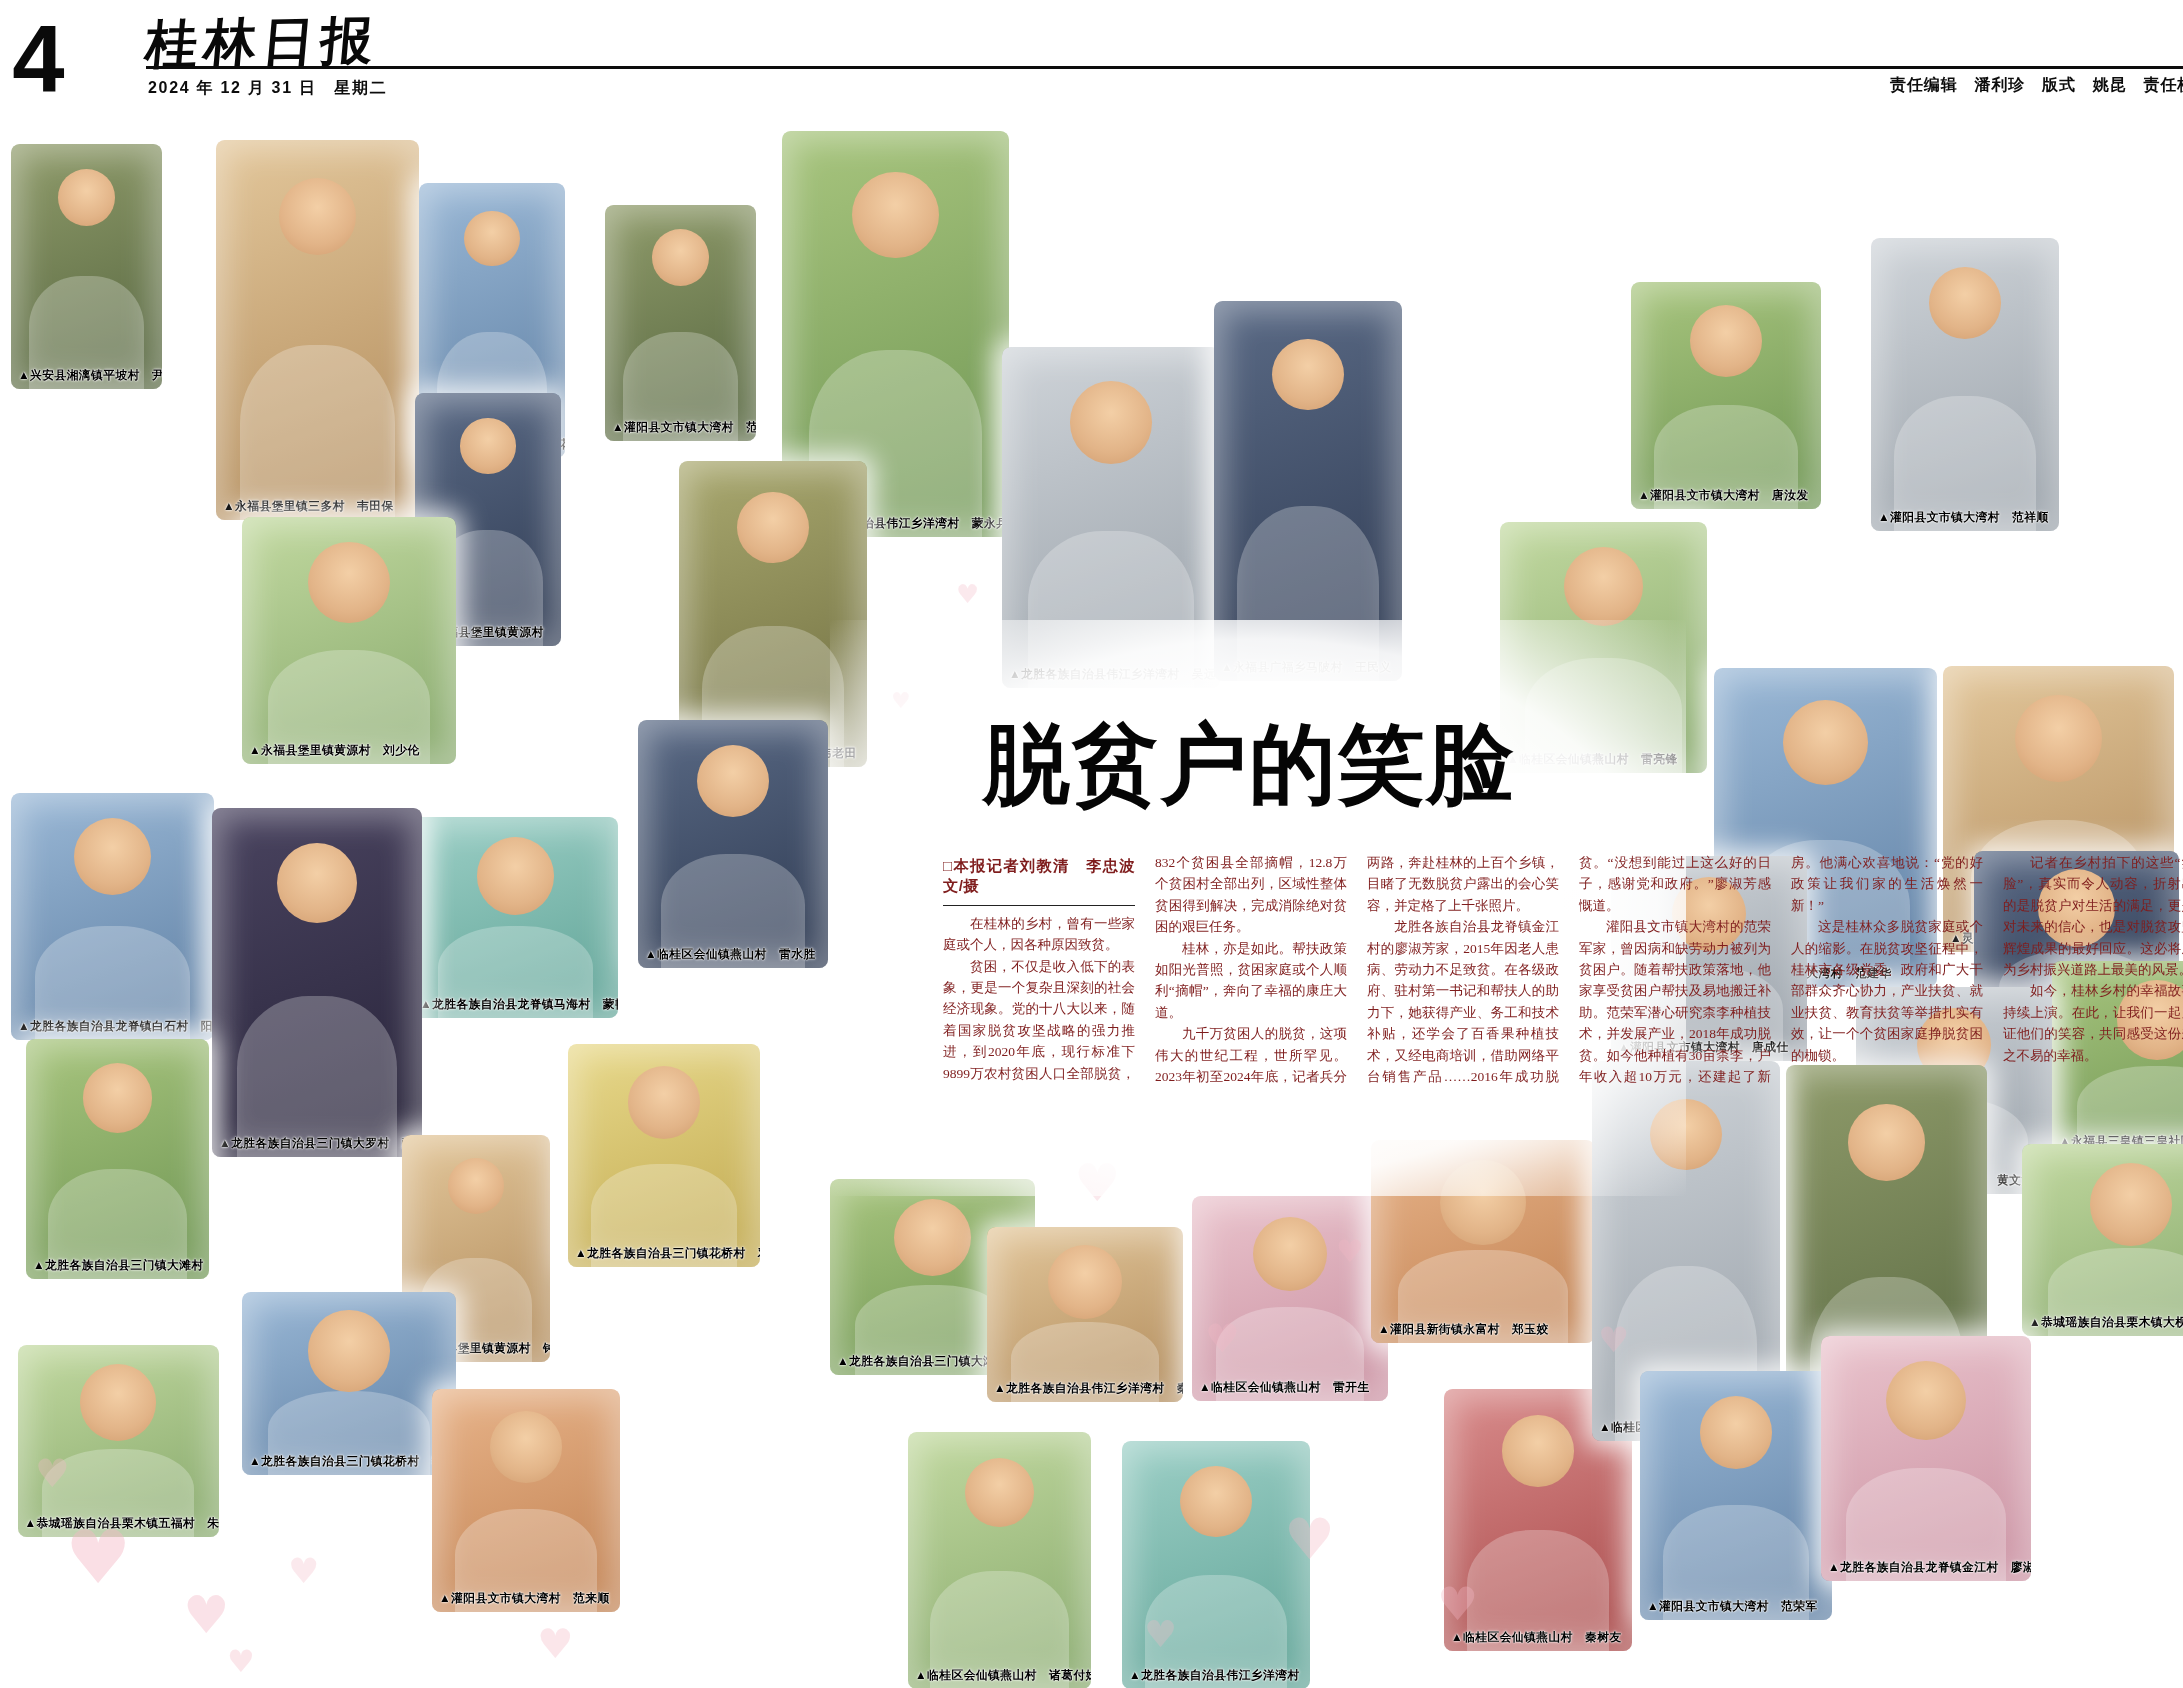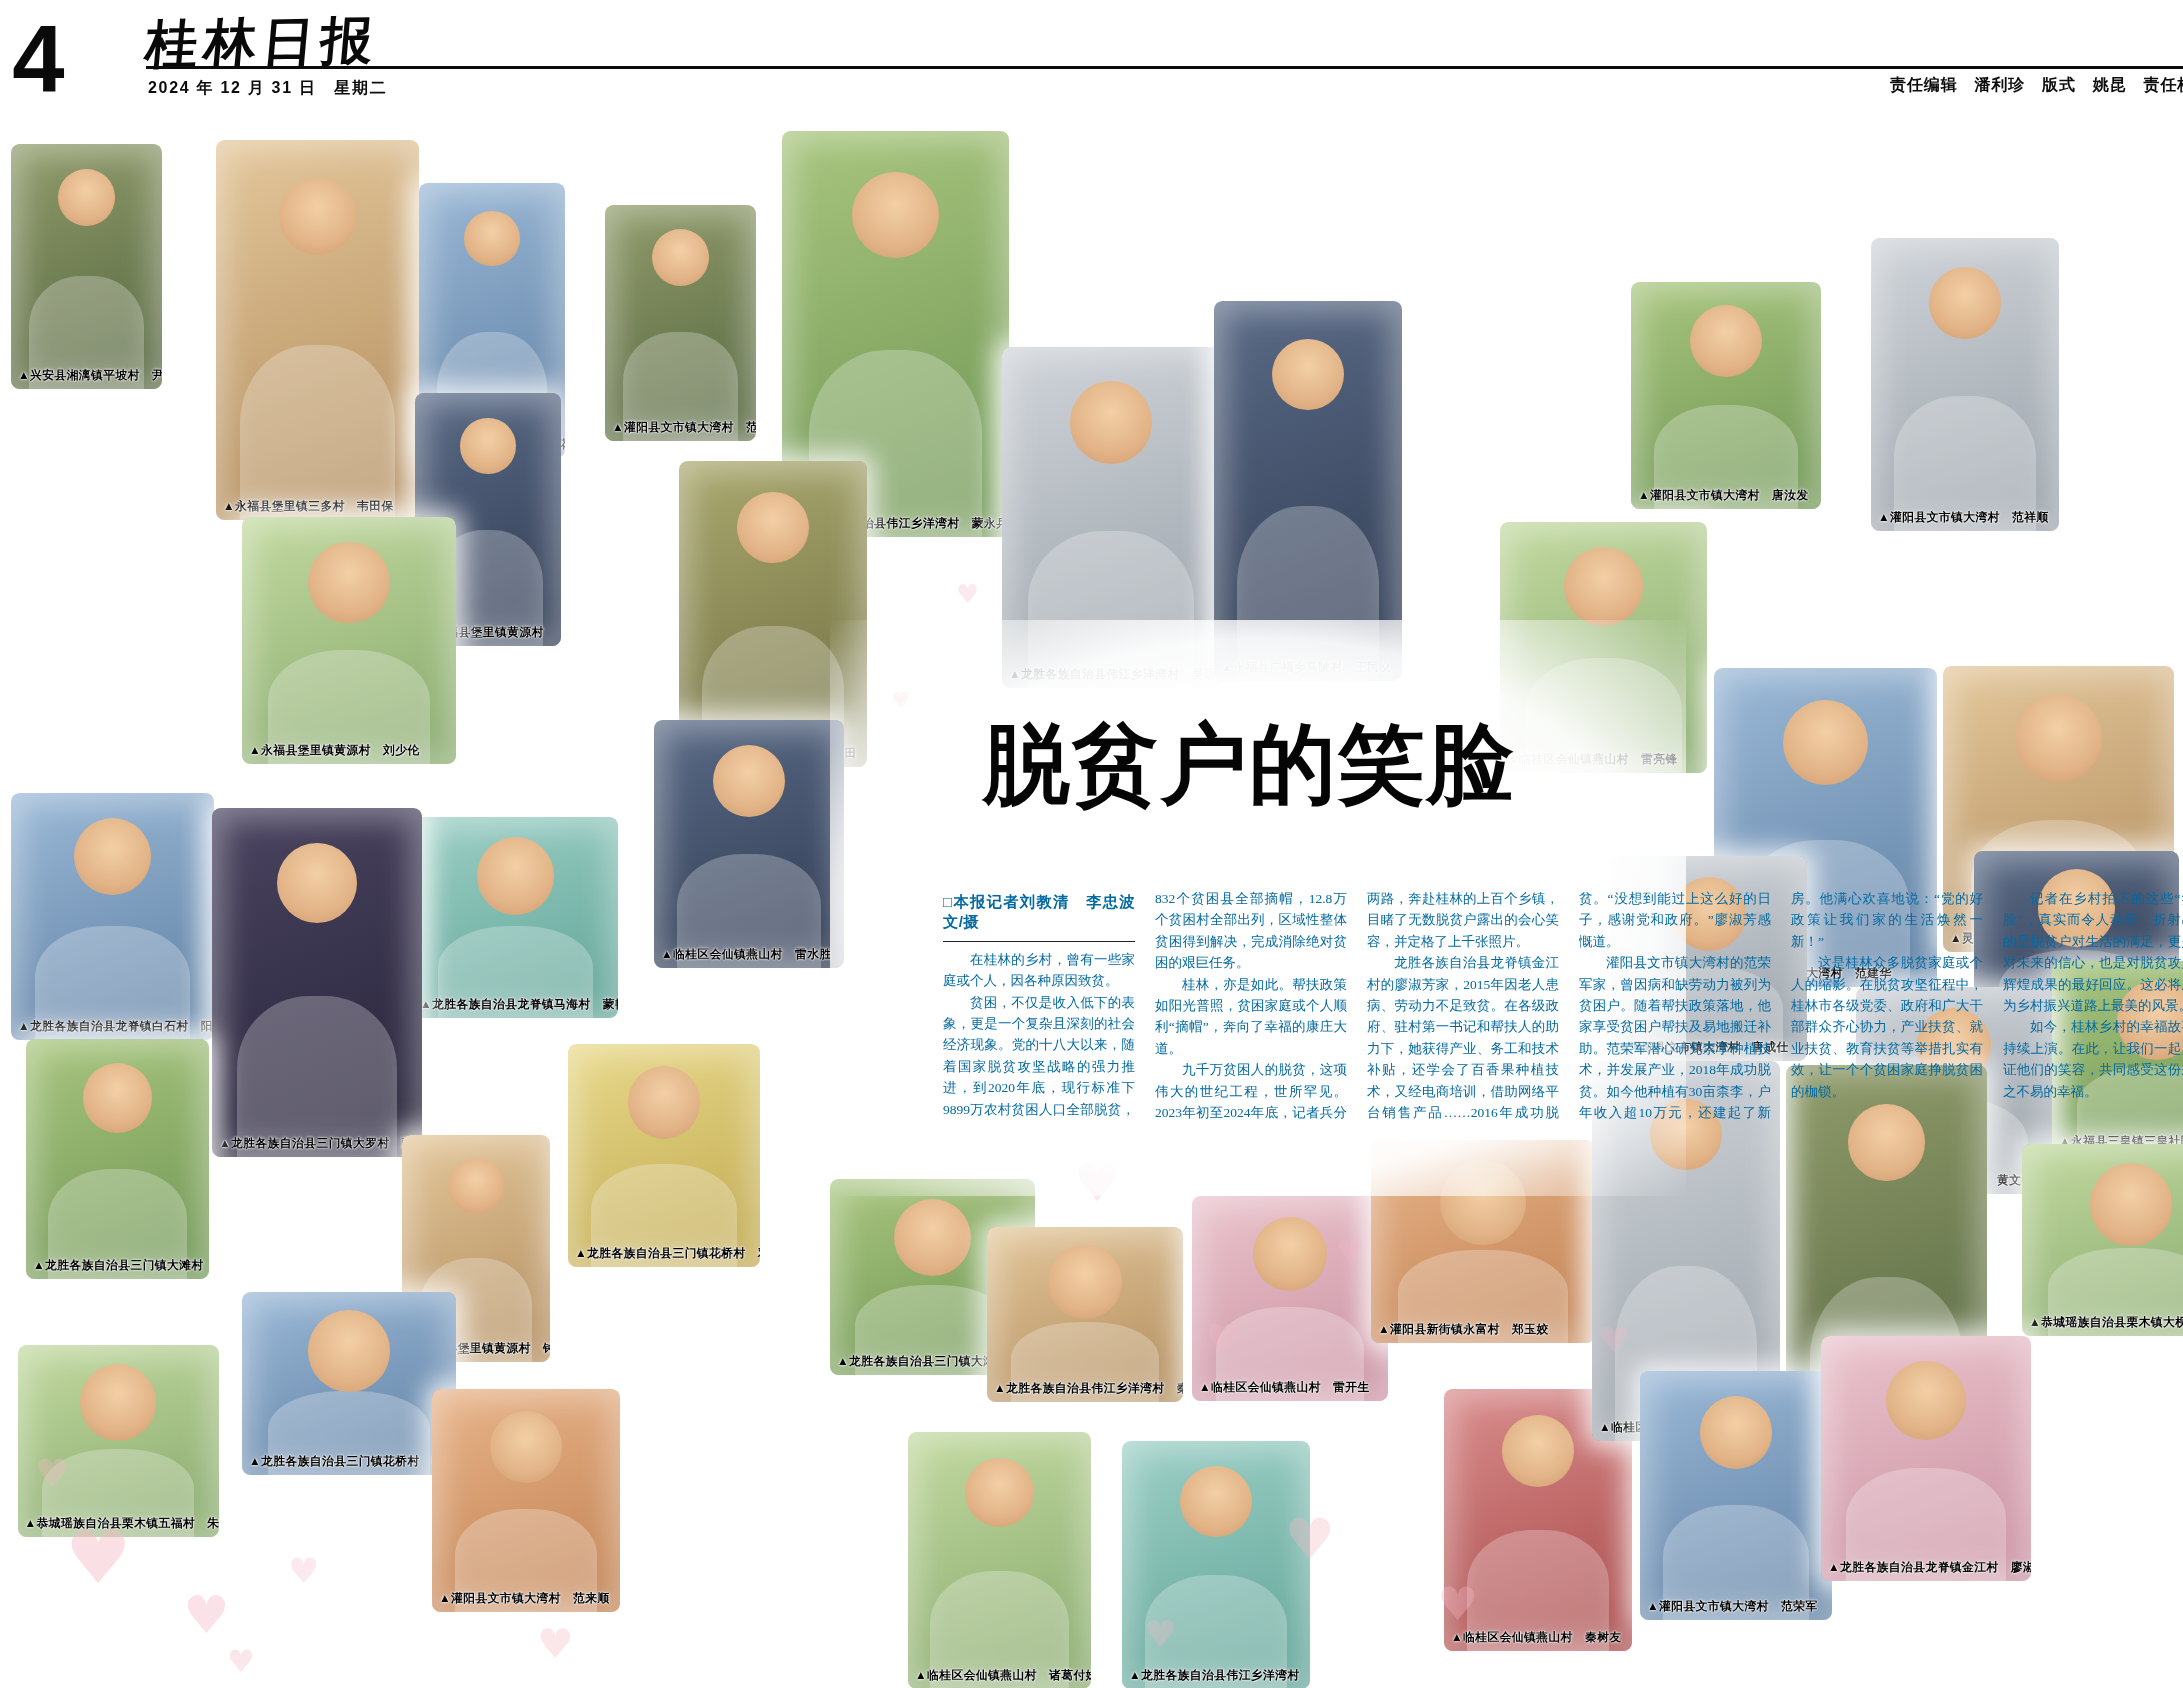--- a/index.html
+++ b/index.html
@@ -41,23 +41,22 @@
     position:absolute;left:830px;top:620px;width:856px;height:576px;z-index:4;
     background:radial-gradient(ellipse at center,#ffffff 50%,rgba(255,255,255,0.93) 66%,rgba(255,255,255,0) 100%);
   }
   #main-title{
     position:absolute;left:976px;top:720px;width:546px;z-index:6;text-align:center;
     font-size:87px;font-weight:900;color:#050505;letter-spacing:1.7px;line-height:1;
   }
   #article{
     position:absolute;left:943px;top:852px;width:616px;height:253px;z-index:6;
     column-count:3;column-gap:20px;column-fill:auto;
-    font-family:"Liberation Serif",serif;font-size:13.5px;line-height:21.4px;color:#0369a1;
+    font-family:"Liberation Serif",serif;font-size:13.5px;line-height:21.4px;color:#7f1d1d;
     text-align:justify;
-    margin-top:36px;
   }
   #byline{
     font-weight:700;font-size:15.3px;line-height:1.3;
     border-bottom:1.7px solid #222;padding:4.4px 0 8.7px 0;margin:0 0 7px 0;
     font-family:"Liberation Sans",sans-serif;letter-spacing:0.4px;
   }
   .article-paragraph{margin:0;text-indent:2em;}
 </style>
 </head>
 <body>
@@ -147,21 +146,21 @@
     <div class="photo-tile" style="left: 11px; top: 793px; width: 203px; height: 247px; background: linear-gradient(160deg, rgb(154, 184, 214), rgb(94, 127, 163));">
       <div class="portrait-figure"></div>
       <div class="portrait-face"></div>
       <div class="photo-caption">▲龙胜各族自治县龙脊镇白石村　阳明权</div>
     </div>
     <div class="photo-tile" style="left: 413px; top: 817px; width: 205px; height: 201px; background: linear-gradient(160deg, rgb(156, 207, 198), rgb(95, 163, 150));">
       <div class="portrait-figure"></div>
       <div class="portrait-face"></div>
       <div class="photo-caption">▲龙胜各族自治县龙脊镇马海村　蒙艳明</div>
     </div>
-    <div class="photo-tile" style="left: 654px; top: 720px; width: 190px; height: 248px; background: linear-gradient(160deg, rgb(90, 106, 133), rgb(46, 58, 82)); font-family: Liberation Serif, serif;">
+    <div class="photo-tile" style="left: 638px; top: 720px; width: 190px; height: 248px; background: linear-gradient(160deg, rgb(90, 106, 133), rgb(46, 58, 82)); font-family: Liberation Serif, serif;">
       <div class="portrait-figure"></div>
       <div class="portrait-face"></div>
       <div class="photo-caption">▲临桂区会仙镇燕山村　雷水胜</div>
     </div>
     <div class="photo-tile" style="left: 212px; top: 808px; width: 210px; height: 349px; background: linear-gradient(160deg, rgb(74, 68, 96), rgb(38, 34, 56));">
       <div class="portrait-figure"></div>
       <div class="portrait-face"></div>
       <div class="photo-caption">▲龙胜各族自治县三门镇大罗村　蒙树生</div>
     </div>
     <div class="photo-tile" style="left: 26px; top: 1039px; width: 183px; height: 240px; background: linear-gradient(160deg, rgb(168, 197, 126), rgb(109, 148, 82));">

